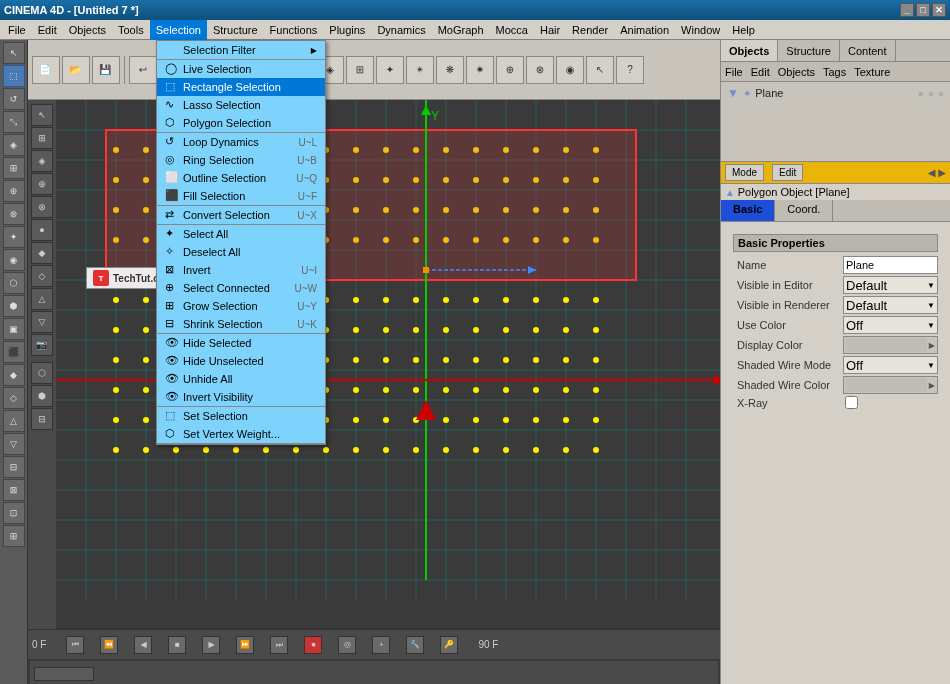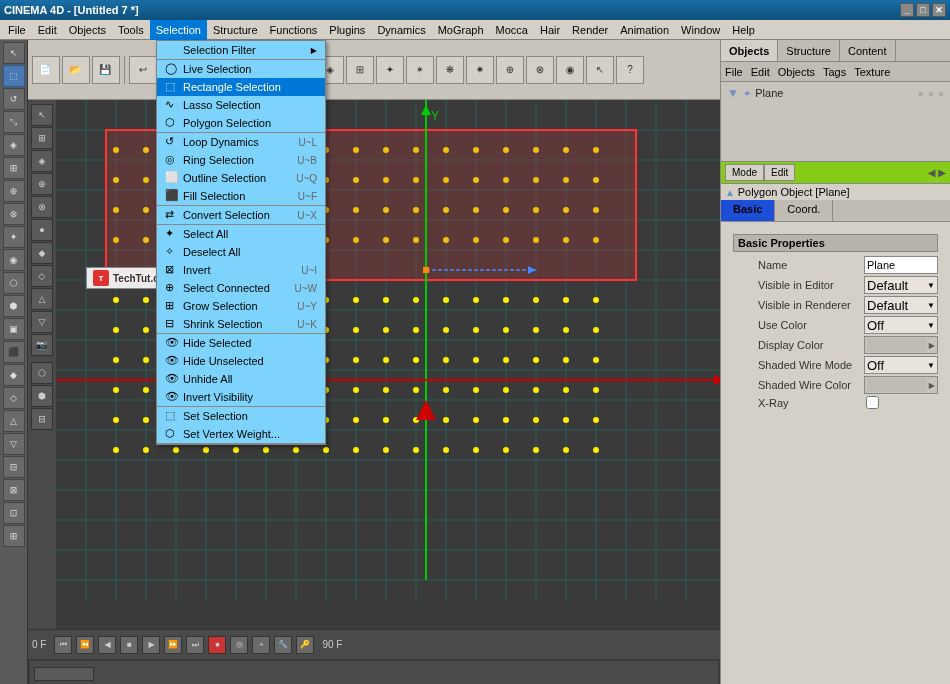--- a/index.html
+++ b/index.html
@@ -56,21 +56,21 @@
       flex: 1; background: #3a3a3a; position: relative; overflow: hidden;
     }
 
     
     #timeline {
       height: 55px; background: #5a5a5a; border-top: 1px solid #333;
       display: flex; flex-direction: column;
     }
     #timeline-controls {
       height: 29px; background: #4a4a4a; display: flex; align-items: center;
-      padding: 0 4px; gap: 4px;
+      padding: 0 4px; gap: 16px;
     }
     .time-btn { width: 18px; height: 18px; background: #6a6a6a; border: 1px solid #333; color: #ccc; font-size: 8px; display: flex; align-items: center; justify-content: center; cursor: pointer; }
 
     
     #right-panel {
       width: 230px; background: #d4d0c8; border-left: 1px solid #888;
       display: flex; flex-direction: column;
     }
 
     #right-panel-tabs {
@@ -91,22 +91,22 @@
     
     #object-list {
       height: 80px; background: #c8c4bc; border-bottom: 1px solid #888; padding: 2px;
     }
     .object-item {
       display: flex; align-items: center; gap: 4px; padding: 2px 4px; cursor: pointer;
     }
 
     
     #mode-bar {
-      height: 22px; background: #84cc16; display: flex; align-items: center;
-      border-bottom: 1px solid #888; padding: 0 4px; gap: 0;
+      height: 22px; background: #eab308; display: flex; align-items: center;
+      border-bottom: 1px solid #888; padding: 0 4px; gap: 8px;
     }
     .mode-btn { padding: 2px 6px; font-size: 10px; background: #d4d0c8; border: 1px solid #888; cursor: pointer; }
 
     #polygon-label {
       padding: 2px 4px; font-size: 11px; color: #000;
     }
 
     
     #property-tabs {
       height: 22px; display: flex; background: #c0bbb3; border-bottom: 1px solid #888;
@@ -118,21 +118,21 @@
 
     
     #properties-content { flex: 1; padding: 12px; overflow-y: auto; background: #d4d0c8; }
     .prop-section-title {
       font-size: 11px; font-weight: bold; background: #b8b4ac; padding: 2px 4px;
       margin-bottom: 4px; border: 1px solid #888;
     }
     .prop-row {
       display: flex; align-items: center; margin-bottom: 2px; font-size: 11px;
     }
-    .prop-label { width: 110px; color: #333; padding-left: 4px; margin-left: 21px; }
+    .prop-label { width: 110px; color: #333; padding-left: 4px; }
     .prop-value {
       flex: 1; height: 18px; background: white; border: 1px solid #888;
       padding: 0 2px; font-size: 11px; display: flex; align-items: center;
     }
     .prop-select {
       flex: 1; height: 18px; background: #e8e4dc; border: 1px solid #888;
       padding: 0 2px; font-size: 13px; display: flex; align-items: center;
       justify-content: space-between; cursor: pointer;
     }
     .prop-select::after { content: "▼"; font-size: 8px; }

